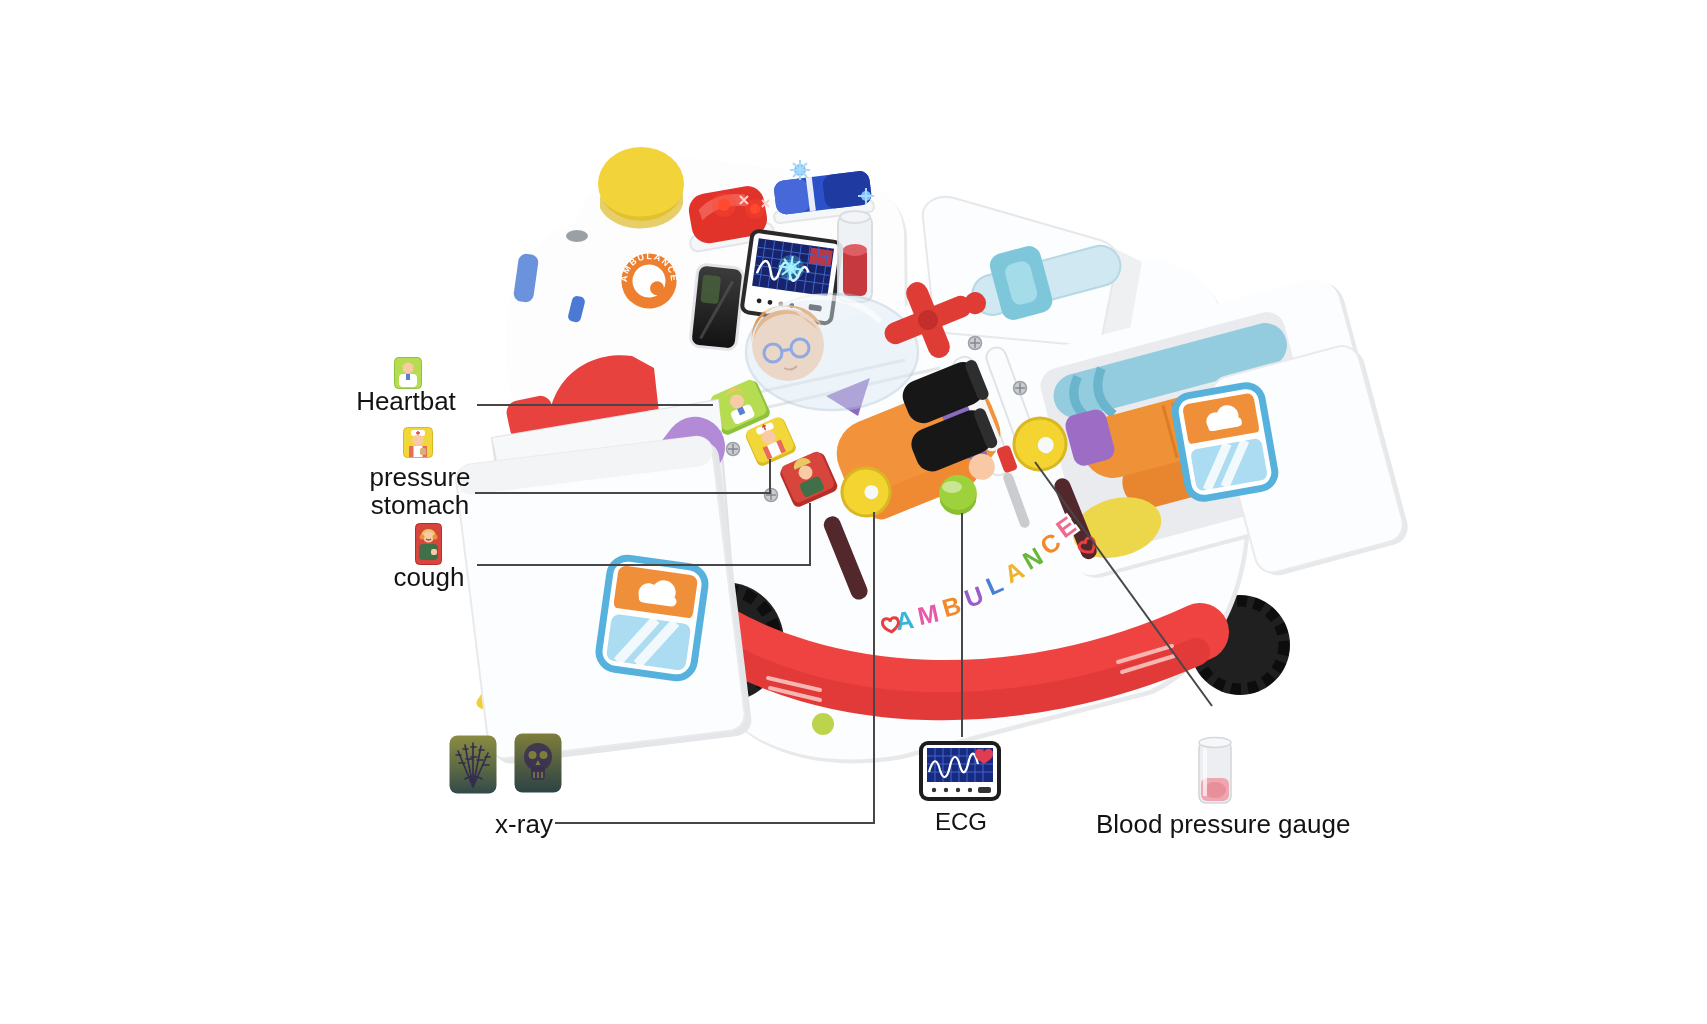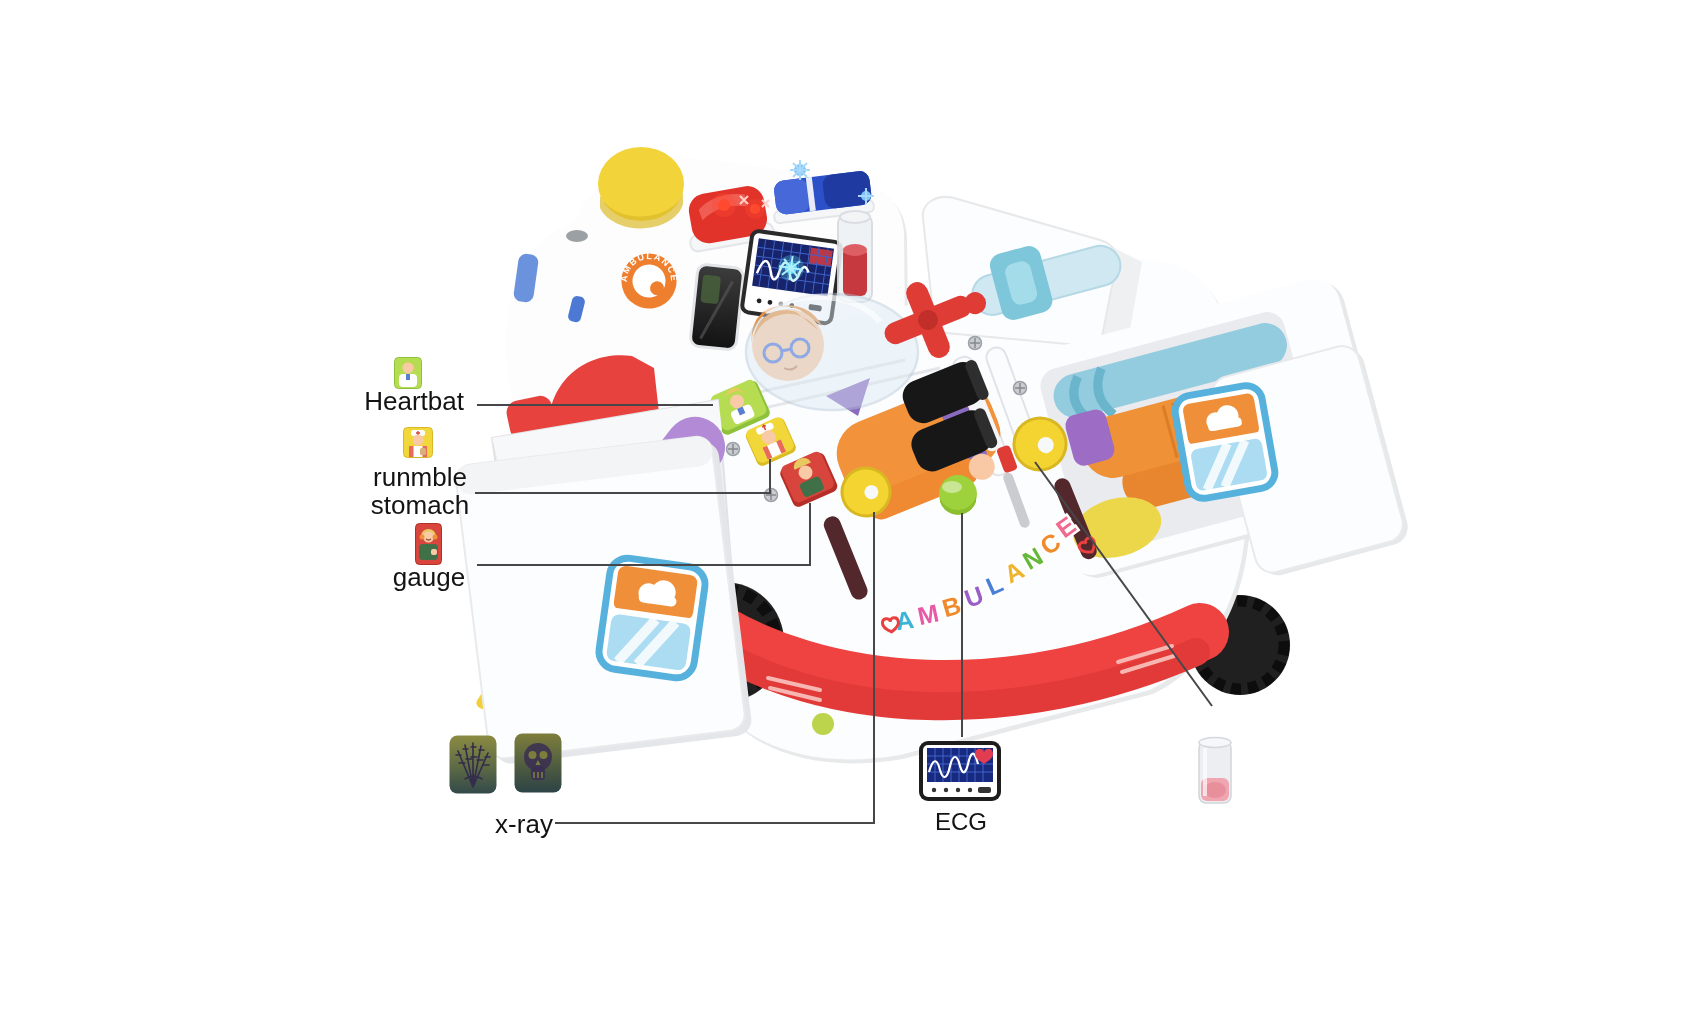--- a/index.html
+++ b/index.html
@@ -1,21 +1,21 @@
 <!DOCTYPE html>
 <html><head>
 <meta charset="utf-8">
 <style>
   html,body{margin:0;padding:0;background:#ffffff;}
   .stage{position:relative;width:1707px;height:1024px;background:#ffffff;overflow:hidden;
          font-family:"Liberation Sans",sans-serif;}
   .toy-svg{position:absolute;left:0;top:0;}
   .label{position:absolute;color:#131313;font-size:26px;line-height:28px;white-space:nowrap;}
   .label.center{text-align:center;}
-  .label.right{text-align:right;}
+  .label.right{text-align:center;}
   .icon{position:absolute;}
   svg text{font-family:"Liberation Sans",sans-serif;}
 </style>
 </head>
 <body>
 
 <div class="stage">
 
   <svg class="toy-svg" width="1707" height="1024" viewBox="0 0 1707 1024">
     <defs>
@@ -435,19 +435,20 @@
       <rect x="2" y="5" width="32" height="62" rx="7" fill="#eceef2" opacity="0.95" stroke="#cfd3d8" stroke-width="1.5"></rect>
       <rect x="4" y="42" width="28" height="23" rx="6" fill="#efa6b0"></rect>
       <ellipse cx="18" cy="54" rx="11" ry="8" fill="#e88f9c"></ellipse>
       <ellipse cx="18" cy="6.5" rx="16" ry="5" fill="#f6f7f9" stroke="#d4d8dc" stroke-width="1.5"></ellipse>
       <path d="M 8 12 v 48" stroke="#ffffff" stroke-width="4" opacity="0.7"></path>
     </svg>
   </div>
 
   <div class="label right" style="left:348px;top:387px;width:116px">Heartbat</div>
   <div class="label center" style="left:360px;top:463px;width:120px">
-    <div>runmble</div>
+    <div>pressure</div>
     <div>stomach</div>
   </div>
-  <div class="label center" style="left:379px;top:563px;width:100px">gauge</div>
+  <div class="label center" style="left:379px;top:563px;width:100px">cough</div>
   <div class="label center" style="left:474px;top:810px;width:100px">x-ray</div>
   <div class="label center" style="left:911px;top:808px;width:100px;font-size:24px">ECG</div>
+  <div class="label" style="left:1096px;top:810px">Blood pressure gauge</div>
 </div>
 
 </body></html>

